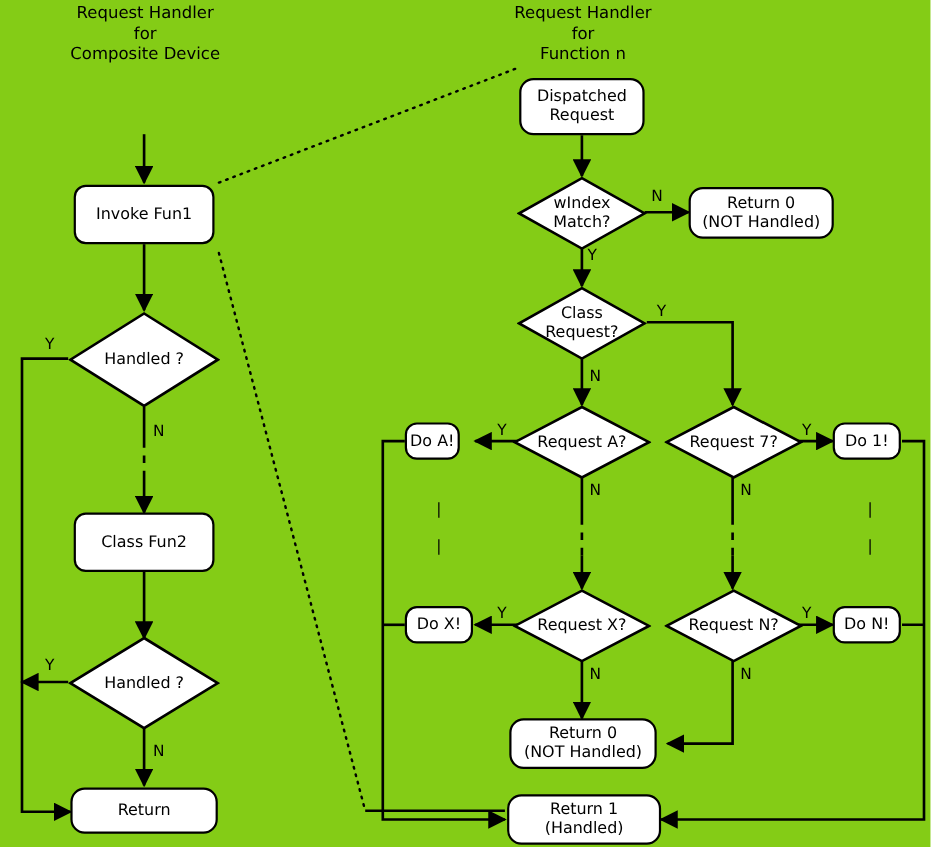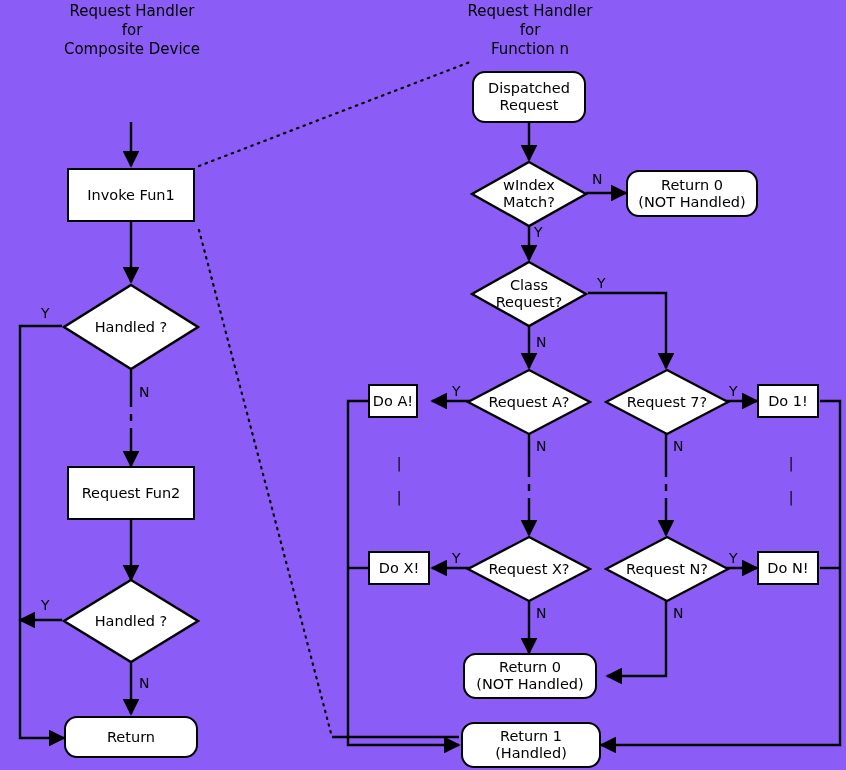--- a/index.html
+++ b/index.html
@@ -8,21 +8,21 @@
     background: #ffffff;
   }
   body {
     font-family: "DejaVu Sans", sans-serif;
   }
   #canvas {
     position: relative;
     width: 846px;
     height: 770px;
     overflow: hidden;
-    background: #8b5cf6;
+    background: #84cc16;
     text-decoration: underline;
   }
   svg.layer {
     position: absolute;
     left: 0;
     top: 0;
     width: 846px;
     height: 770px;
     pointer-events: none;
   }
@@ -39,20 +39,21 @@
     display: flex;
     align-items: center;
     justify-content: center;
     text-align: center;
     font-size: 14.5px;
     line-height: 17px;
     color: #000;
     box-sizing: border-box;
     white-space: pre-line;
     background: #ffffff;
+    border-radius: 11px;
   }
   .rect {
     border: 2px solid #000;
   }
   .round {
     border: 2px solid #000;
     border-radius: 13px;
   }
   .diamond-wrap {
     position: absolute;
@@ -180,21 +181,21 @@
 
   <div class="node rect" style="left:67px; top:168px; width:128px; height:54px;">Invoke Fun1</div>
 
   <div class="diamond-wrap" style="left:62px; top:283px; width:138px; height:88px;">
     <svg width="138" height="88" viewBox="0 0 138 88">
       <polygon points="69,2 136,44 69,86 2,44" fill="#ffffff" stroke="#000" stroke-width="2.4"></polygon>
     </svg>
     <div class="diamond-label">Handled ?</div>
   </div>
 
-  <div class="node rect" style="left:67px; top:466px; width:128px; height:54px;">Request Fun2</div>
+  <div class="node rect" style="left:67px; top:466px; width:128px; height:54px;">Class Fun2</div>
 
   <div class="diamond-wrap" style="left:62px; top:578px; width:138px; height:86px;">
     <svg width="138" height="86" viewBox="0 0 138 86">
       <polygon points="69,2 136,43 69,84 2,43" fill="#ffffff" stroke="#000" stroke-width="2.4"></polygon>
     </svg>
     <div class="diamond-label">Handled ?</div>
   </div>
 
   <div class="node round" style="left:64px; top:716px; width:134px; height:42px;">Return</div>
 

